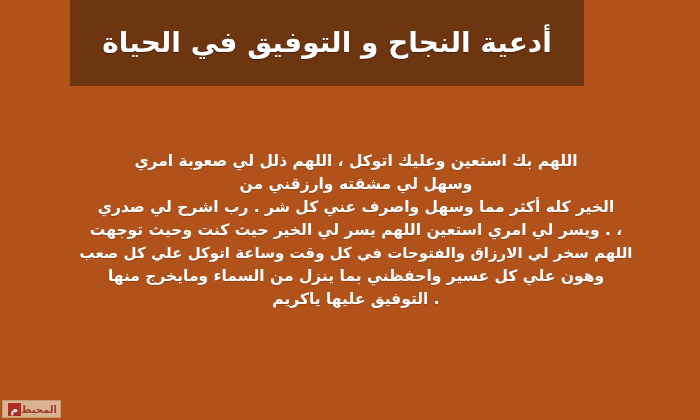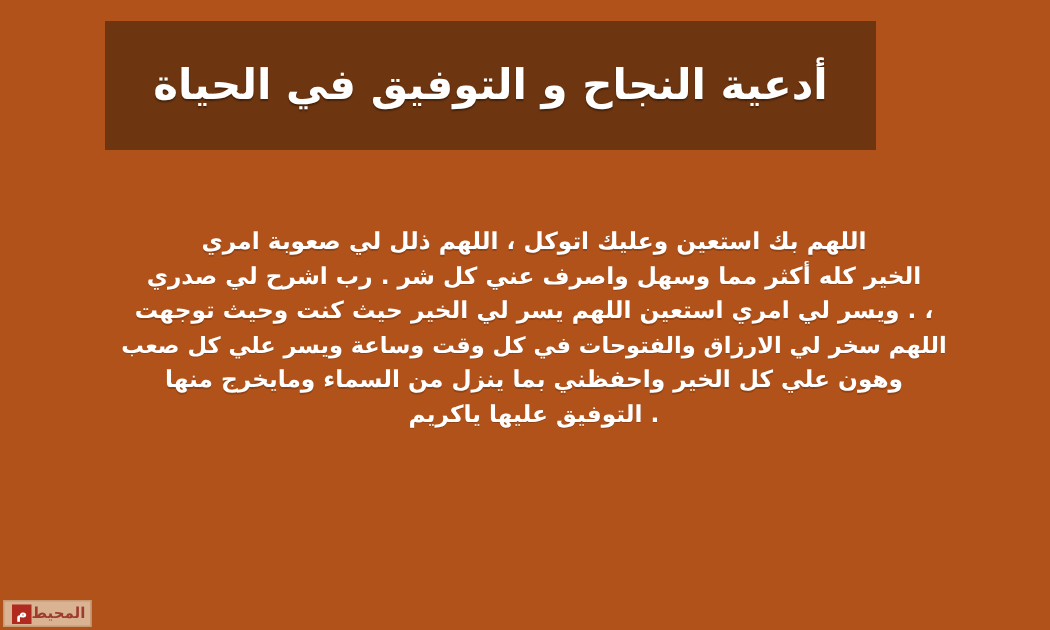--- a/index.html
+++ b/index.html
@@ -20,21 +20,21 @@
     height: 420px;
     background: #b1521a;
     box-sizing: border-box;
     overflow: hidden;
   }
 
   
   .title-banner {
     position: absolute;
     left: 70px;
-    top: 14px;
+    top: 0;
     width: 514px;
     height: 86px;
     background: #6d3510;
     display: flex;
     align-items: center;
     justify-content: center;
     box-sizing: border-box;
   }
 
   .title-text {
@@ -116,24 +116,25 @@
 <body>
 
 <div class="poster">
 
   <div class="title-banner">
     <div class="title-text">أدعية النجاح و التوفيق في الحياة</div>
   </div>
 
   <div class="body-block">
     <div class="line">اللهم بك استعين وعليك اتوكل ، اللهم ذلل لي صعوبة امري</div>
+    <div class="line">وسهل لي مشقته وارزقني من</div>
     <div class="line">الخير كله أكثر مما وسهل واصرف عني كل شر . رب اشرح لي صدري</div>
     <div class="line">، . ويسر لي امري استعين اللهم يسر لي الخير حيث كنت وحيث توجهت</div>
-    <div class="line tight">اللهم سخر لي الارزاق والفتوحات في كل وقت وساعة ويسر علي كل صعب</div>
-    <div class="line">وهون علي كل الخير واحفظني بما ينزل من السماء ومايخرج منها</div>
+    <div class="line tight">اللهم سخر لي الارزاق والفتوحات في كل وقت وساعة اتوكل علي كل صعب</div>
+    <div class="line">وهون علي كل عسير واحفظني بما ينزل من السماء ومايخرج منها</div>
     <div class="line">. التوفيق عليها ياكريم</div>
   </div>
 
   <div class="watermark">
     <span class="watermark-label">المحيط</span>
     <span class="watermark-mark">م</span>
   </div>
 
 </div>
 

